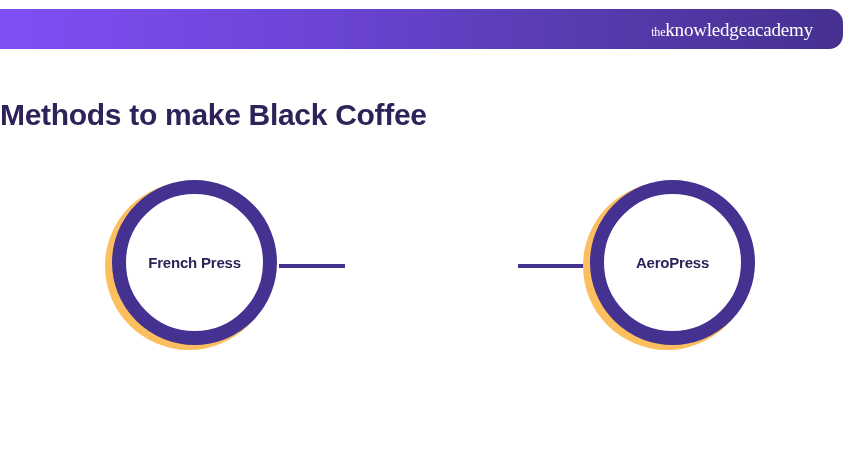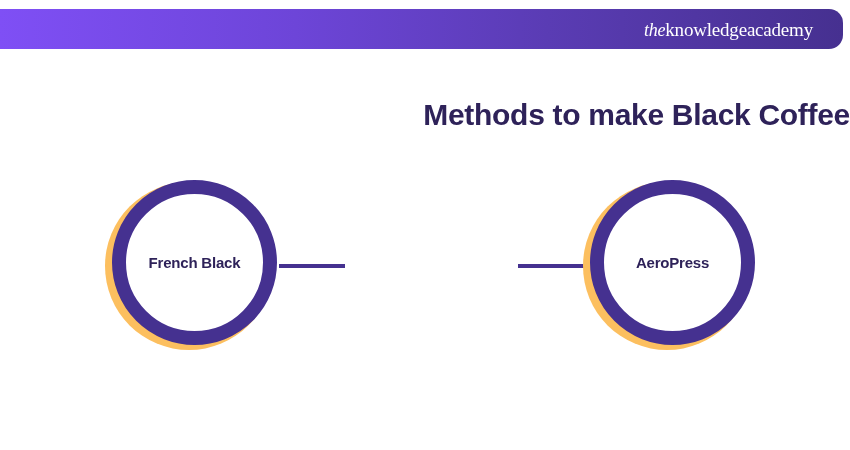--- a/index.html
+++ b/index.html
@@ -33,40 +33,39 @@
   }
   .brand-logo {
     font-family: "Liberation Serif", serif;
     color: #ffffff;
     font-size: 19px;
     letter-spacing: -0.2px;
     white-space: nowrap;
     line-height: 1;
   }
   .brand-the {
-    font-style: italic;
-    font-size: 18px;
+    font-size: 12px;
     font-weight: 400;
     vertical-align: baseline;
   }
   .brand-knowledge {
     font-weight: 400;
     margin-top: 8px;
   }
   .brand-academy {
     font-weight: 400;
   }
 
   
   .page-title {
     position: absolute;
     left: 0;
     top: 98px;
     width: 850px;
-    text-align: right;
+    text-align: left;
     font-size: 30px;
     font-weight: 700;
     color: #2e2259;
     letter-spacing: -0.3px;
     font-family: "Liberation Sans", sans-serif;
   }
 
   
   .diagram {
     position: absolute;
@@ -141,21 +140,21 @@
 <div class="page-title">Methods to make Black Coffee</div>
 
 <div class="diagram">
 
   <div class="connector connector-0"></div>
   <div class="connector connector-1"></div>
 
   <div class="node node-0">
     <div class="node-shadow-ring"></div>
     <div class="node-ring">
-      <span class="node-label">French Black</span>
+      <span class="node-label">French Press</span>
     </div>
   </div>
 
 
   <div class="node node-2">
     <div class="node-shadow-ring"></div>
     <div class="node-ring">
       <span class="node-label">AeroPress</span>
     </div>
   </div>

